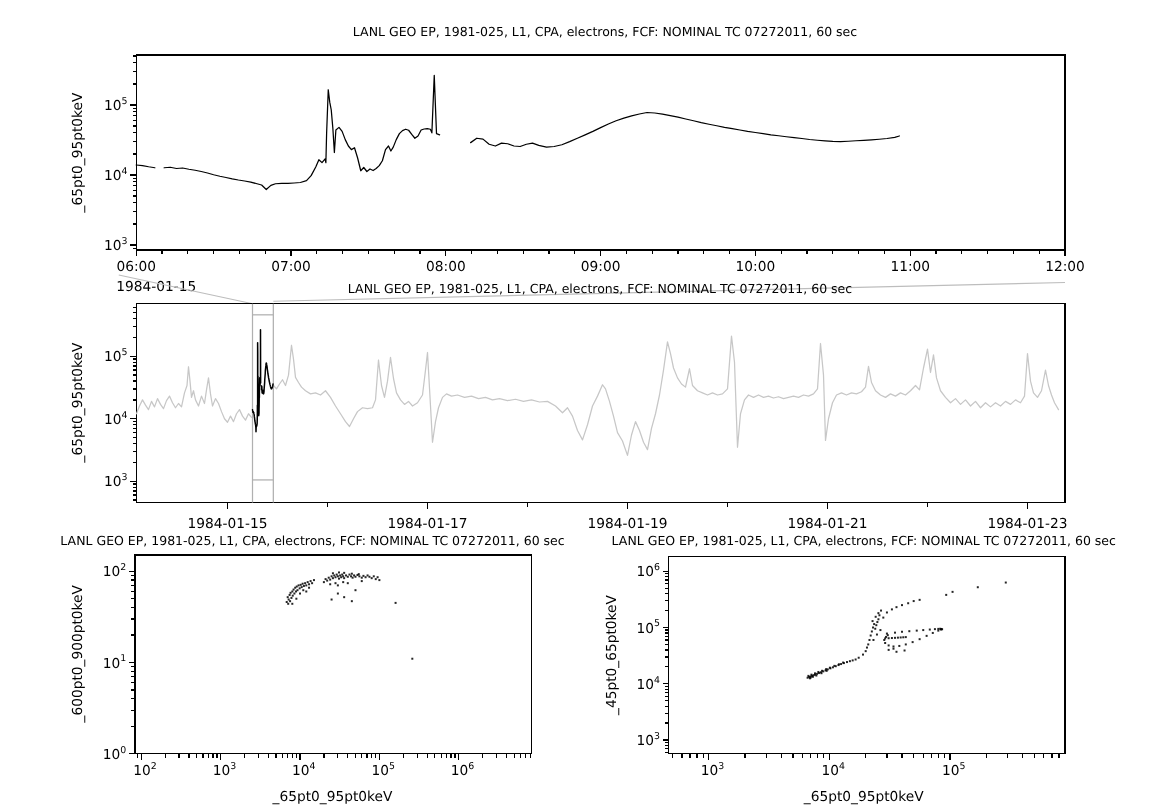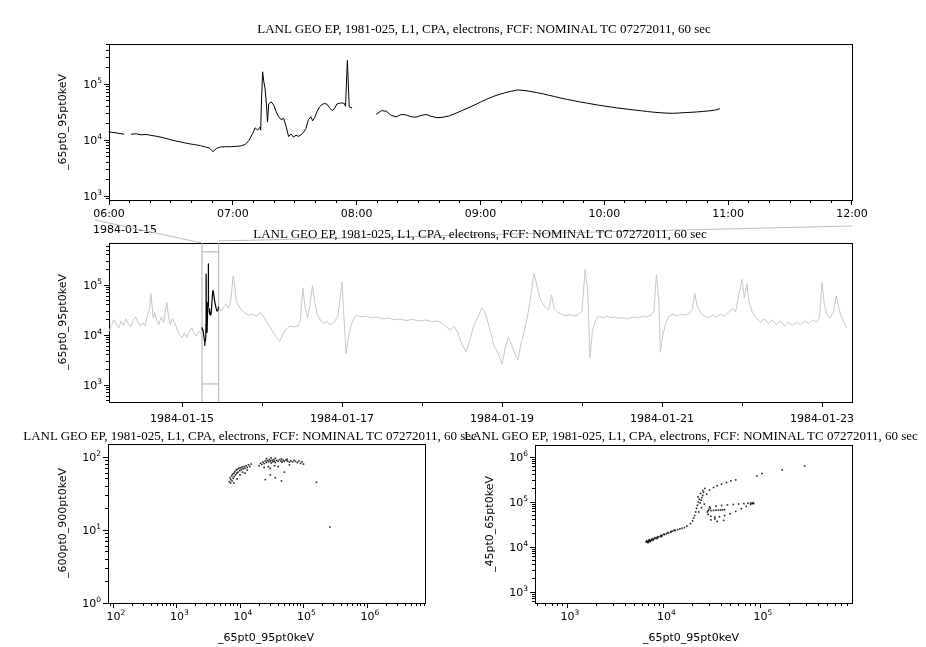--- a/index.html
+++ b/index.html
@@ -1,18 +1,18 @@
 <!DOCTYPE html>
 <html><head>
 <meta charset="utf-8">
 <style>
   html,body{margin:0;padding:0;background:#fff;}
   #app{position:relative;width:926px;height:647px;background:#fff;font-family:"DejaVu Sans",sans-serif;overflow:hidden;}
   #plots{position:absolute;left:0;top:0;}
-  .title{position:absolute;transform:translateX(-50%);font-size:13px;color:#000;white-space:nowrap;font-family:Liberation Serif, serif;}
+  .title{position:absolute;transform:translateX(-50%);font-size:10px;color:#000;white-space:nowrap;}
   .ylab{position:absolute;transform:translate(-50%,-50%) rotate(-90deg);font-size:11px;color:#000;white-space:nowrap;}
   .xlab{position:absolute;transform:translate(-50%,-50%);font-size:11px;color:#000;white-space:nowrap;}
   svg text{font-family:"DejaVu Sans",sans-serif;}
 </style>
 </head>
 <body>
 
 <div id="app">
   <svg id="plots" width="926" height="647">
       <g>

